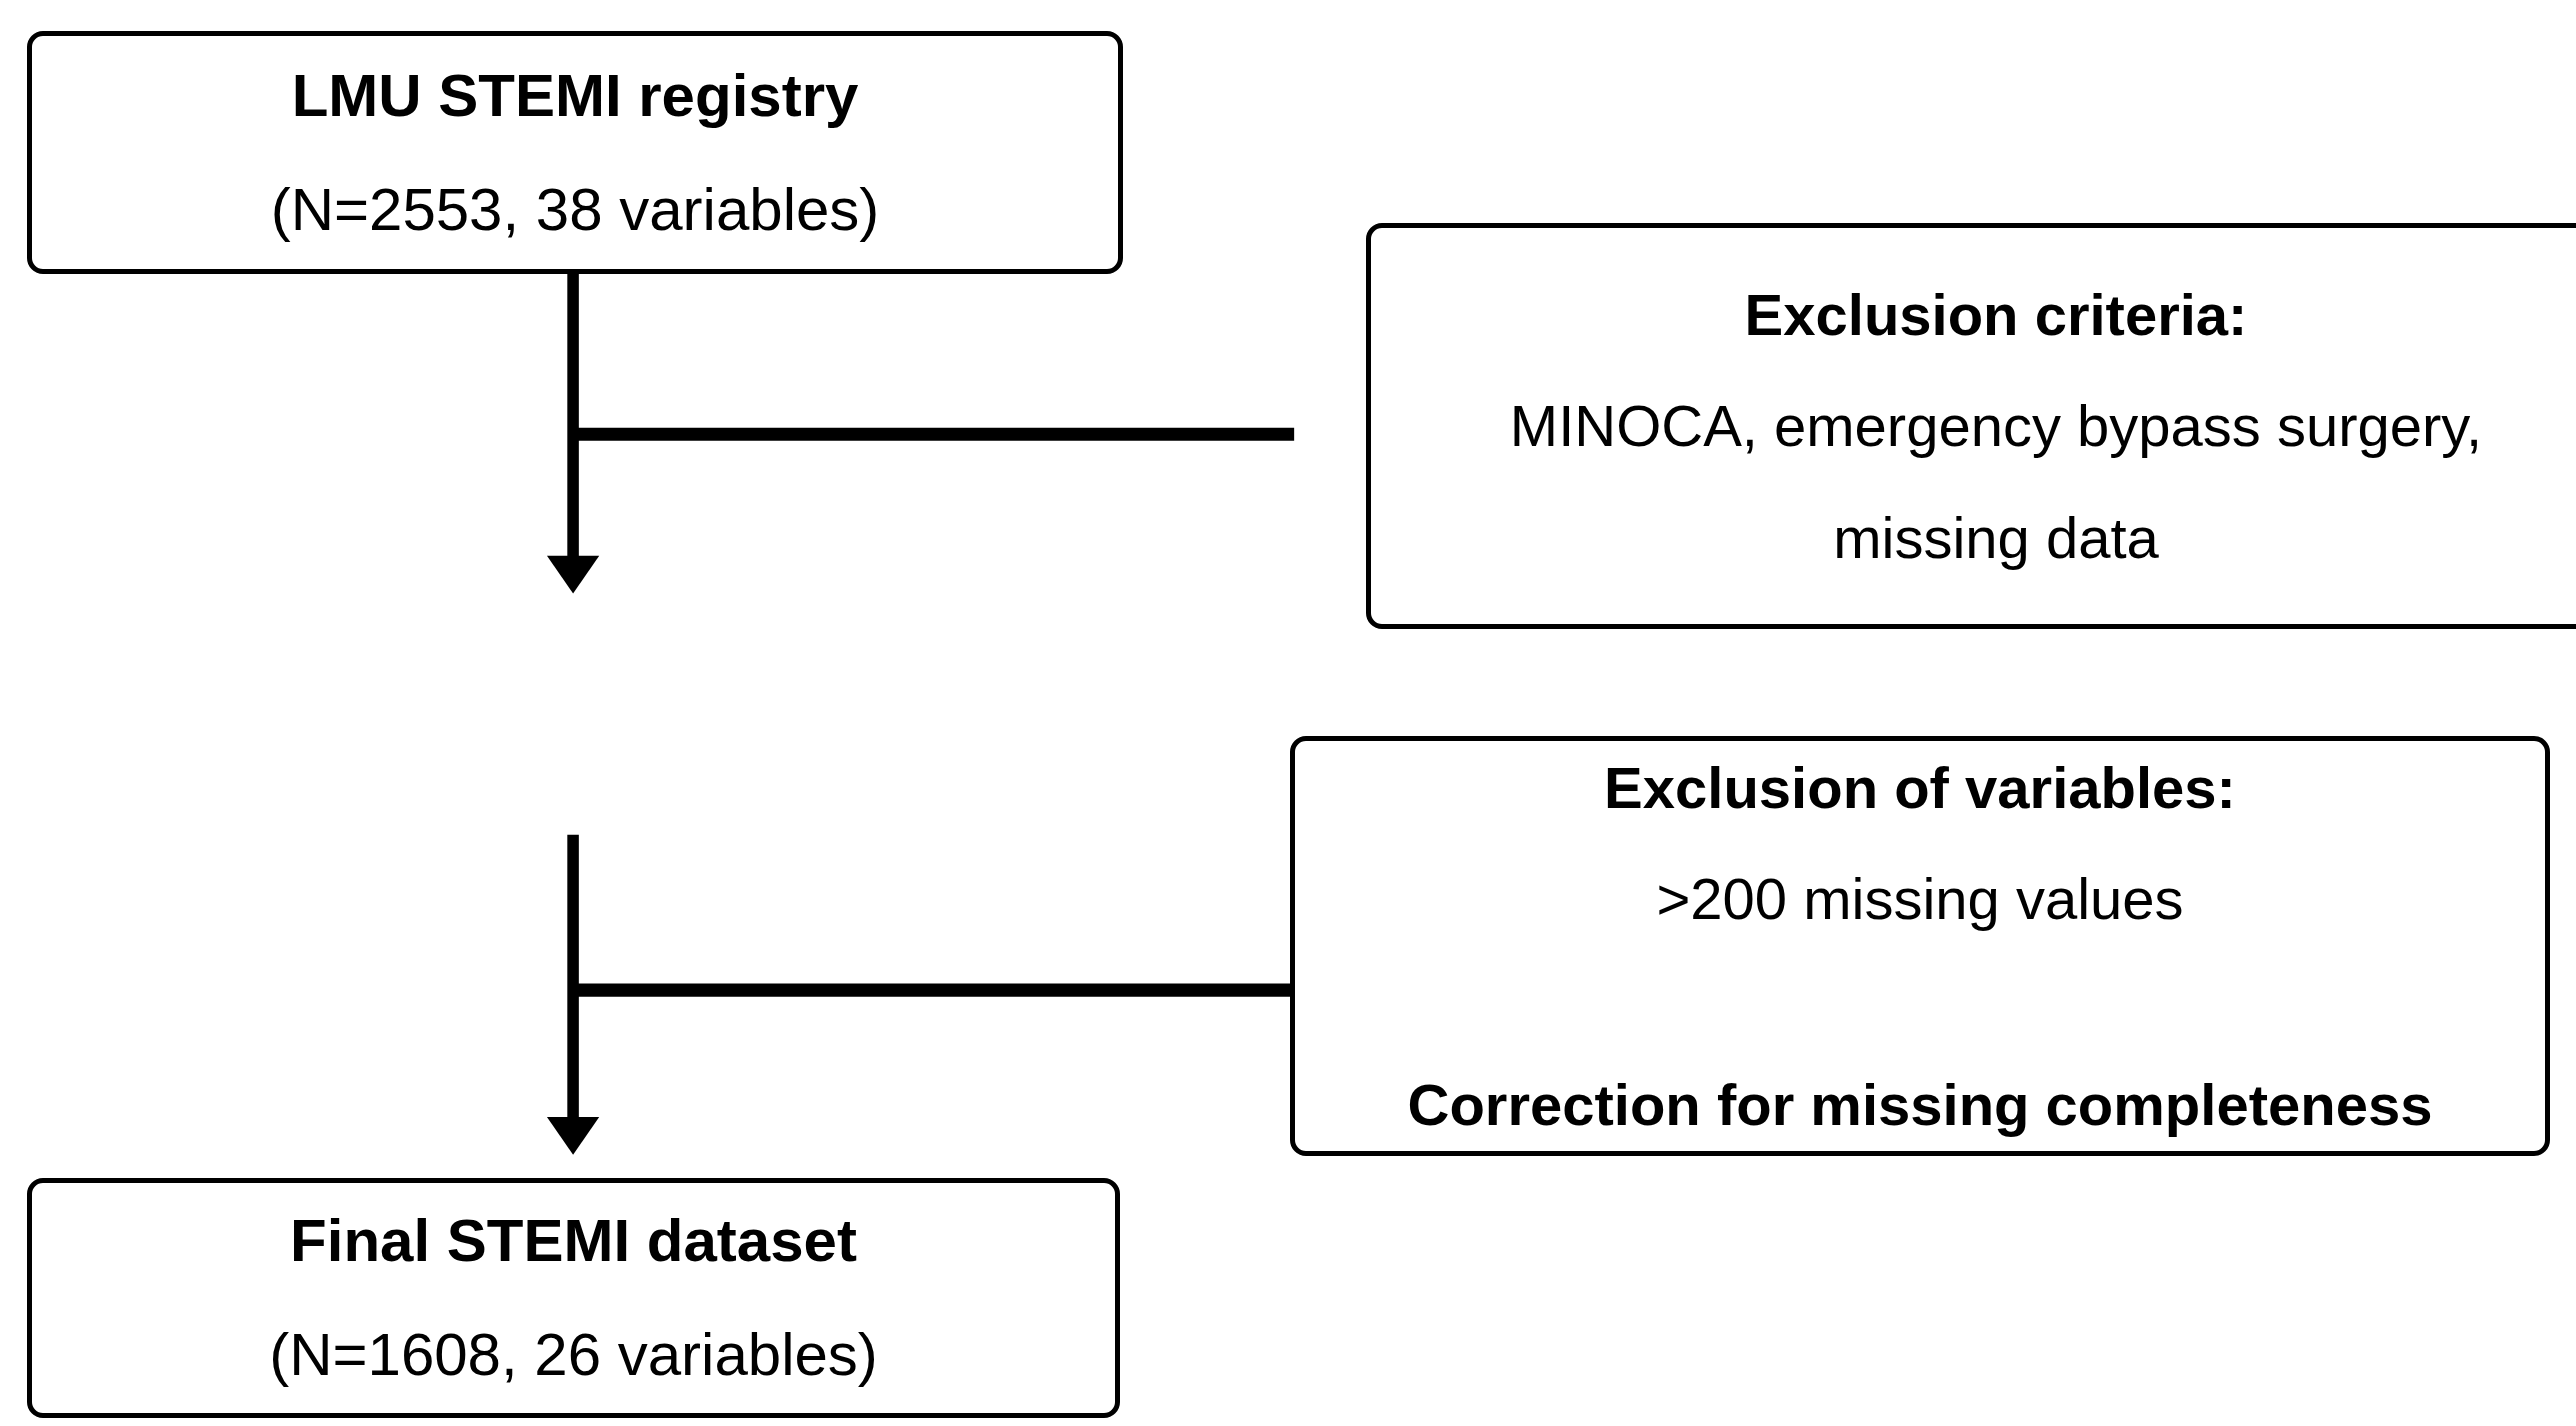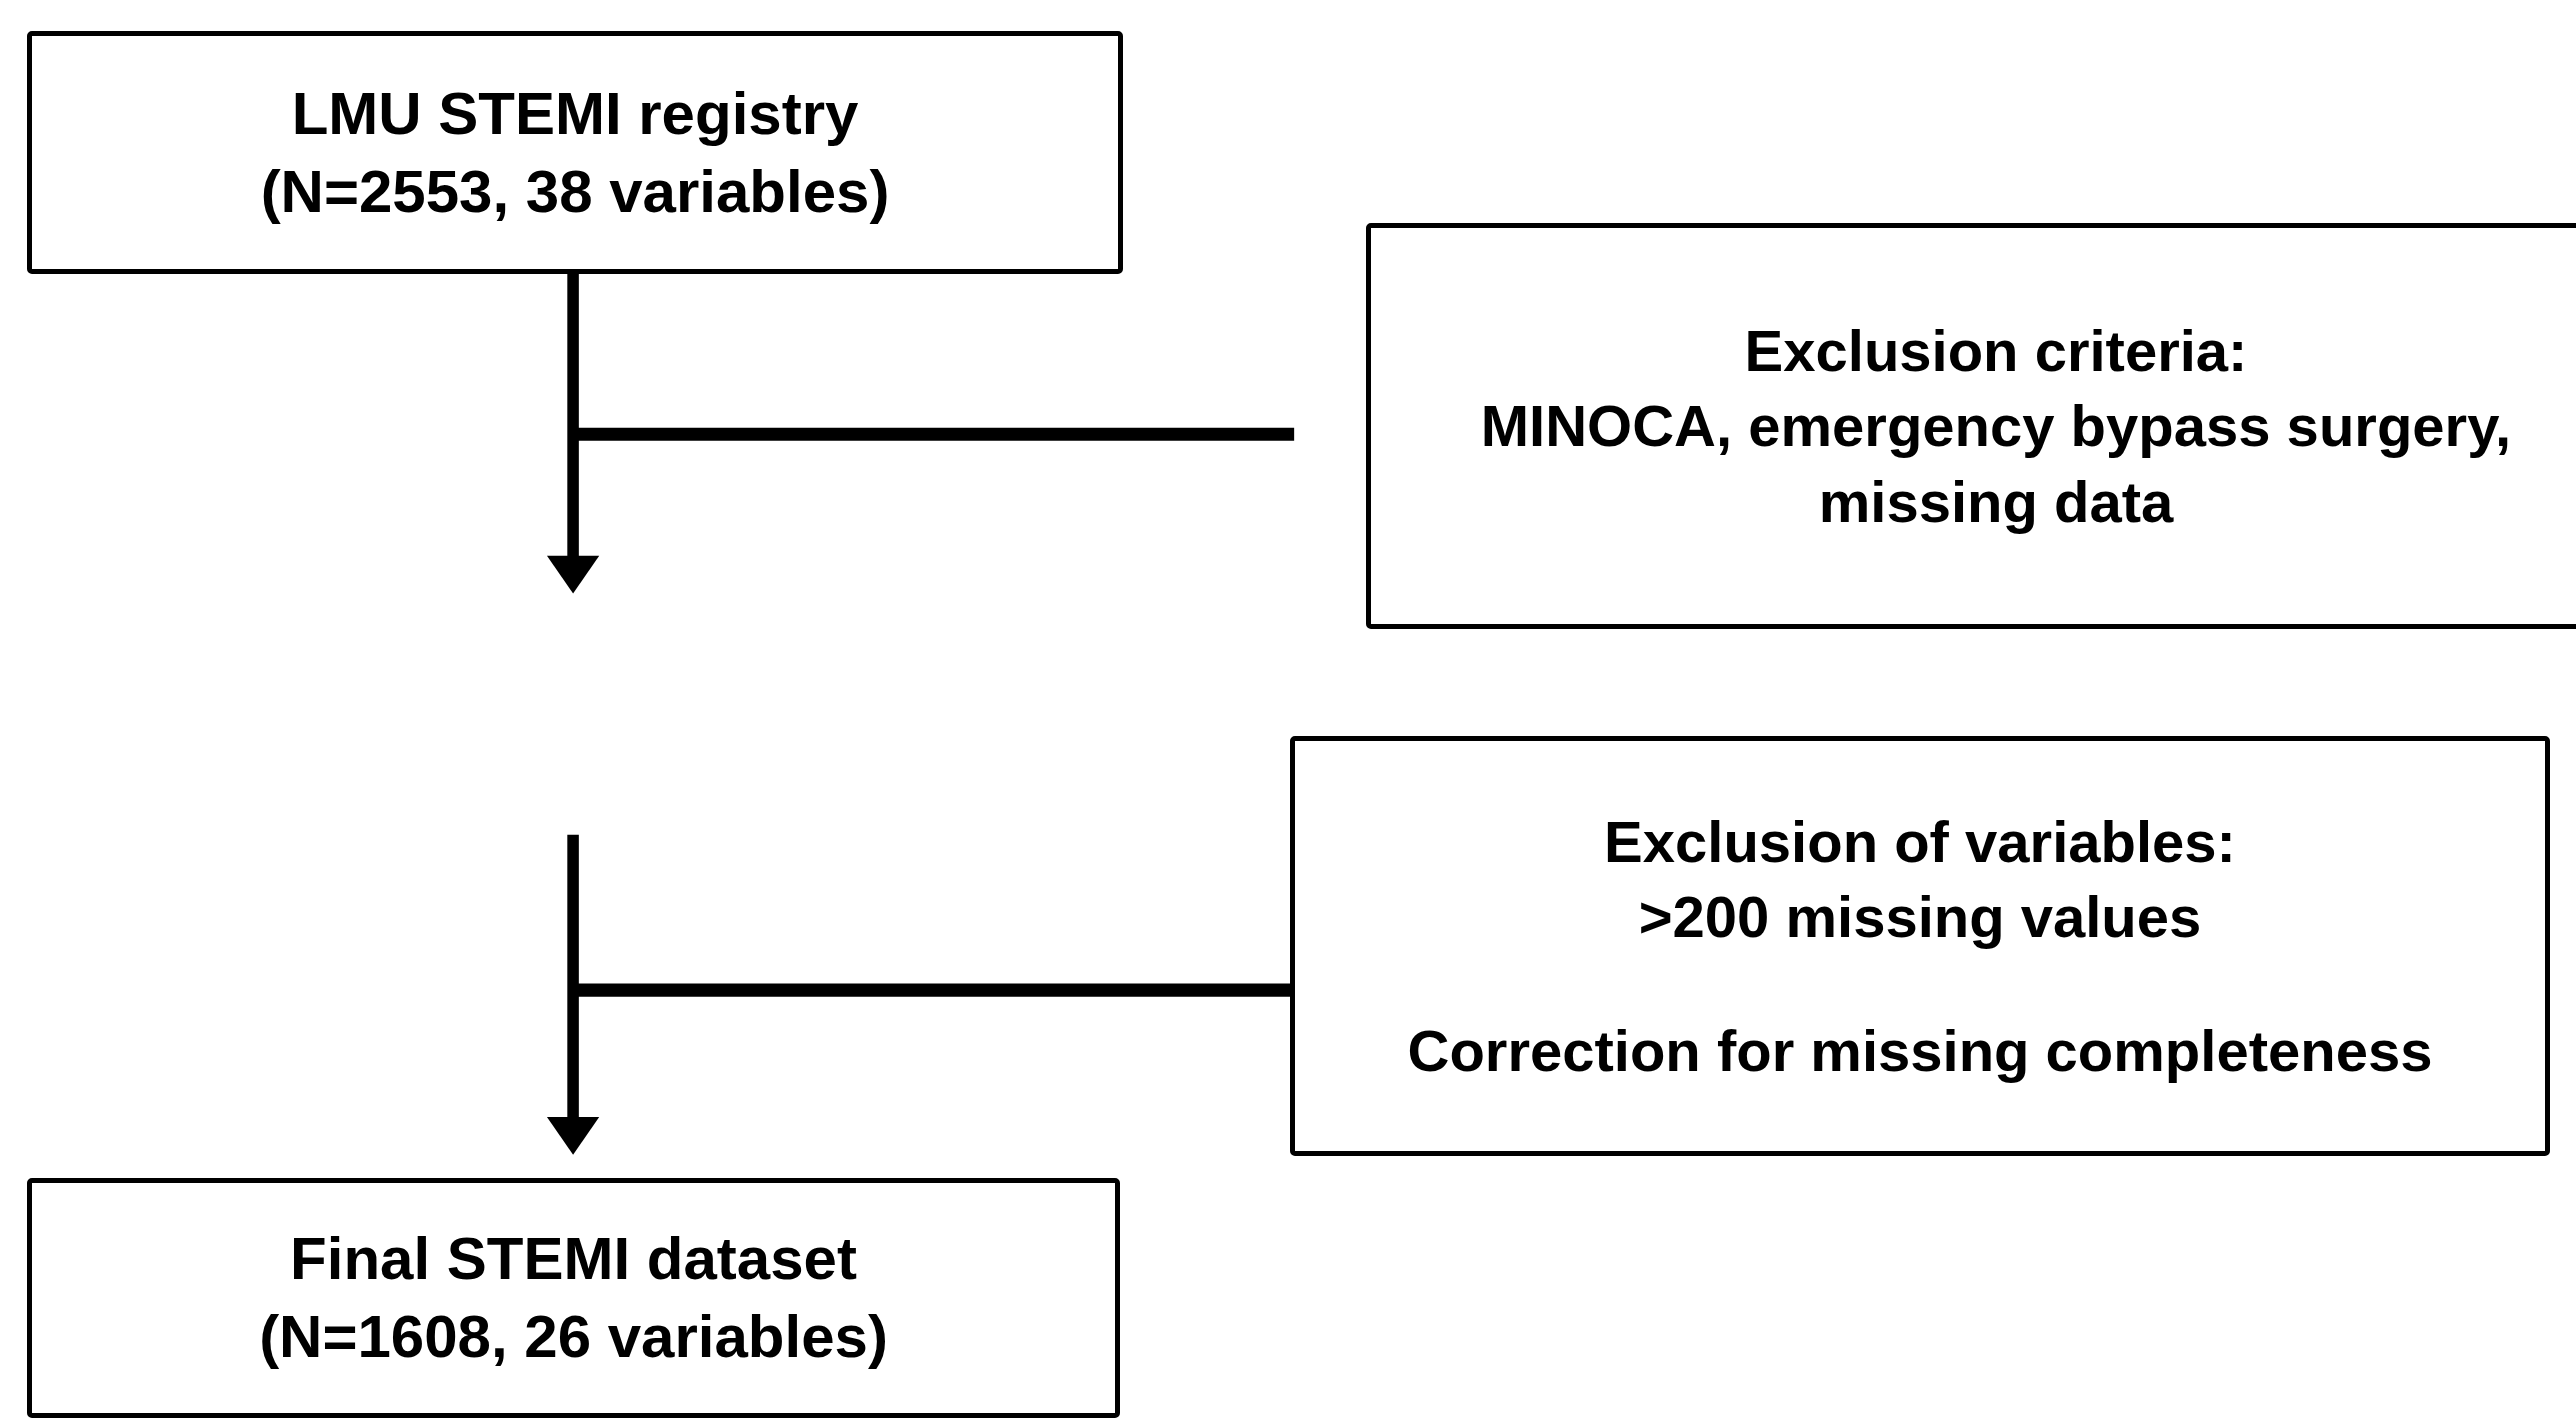--- a/index.html
+++ b/index.html
@@ -16,36 +16,37 @@
     overflow: hidden;
     font-family: "Liberation Sans", "DejaVu Sans", sans-serif;
   }
 
   
   .node {
     position: absolute;
     box-sizing: border-box;
     background: #ffffff;
     border: 5.4px solid #000000;
-    border-radius: 5px;
+    border-radius: 16px;
     display: flex;
     flex-direction: column;
     align-items: center;
     justify-content: center;
     text-align: center;
     color: #000000;
     line-height: 1.30;
+    gap: 36px;
   }
   .node .line {
     display: block;
     white-space: nowrap;
     font-size: 60px;
   }
   .node .line.bold { font-weight: bold; }
-  .node .line.reg  { font-weight: bold; }
+  .node .line.reg  { font-weight: normal; }
   .node .line.spacer {
     height: 58px;
   }
 
   
   #node-registry  { left: 27px;  top: 31px;   width: 1096px; height: 243px; }
   #node-validated { left: 28.5px;  top: 592px;  width: 1091px; height: 243px; }
   #node-final     { left: 27px;  top: 1154px; width: 1093px; height: 240px; margin-top: 24px; }
 
   

